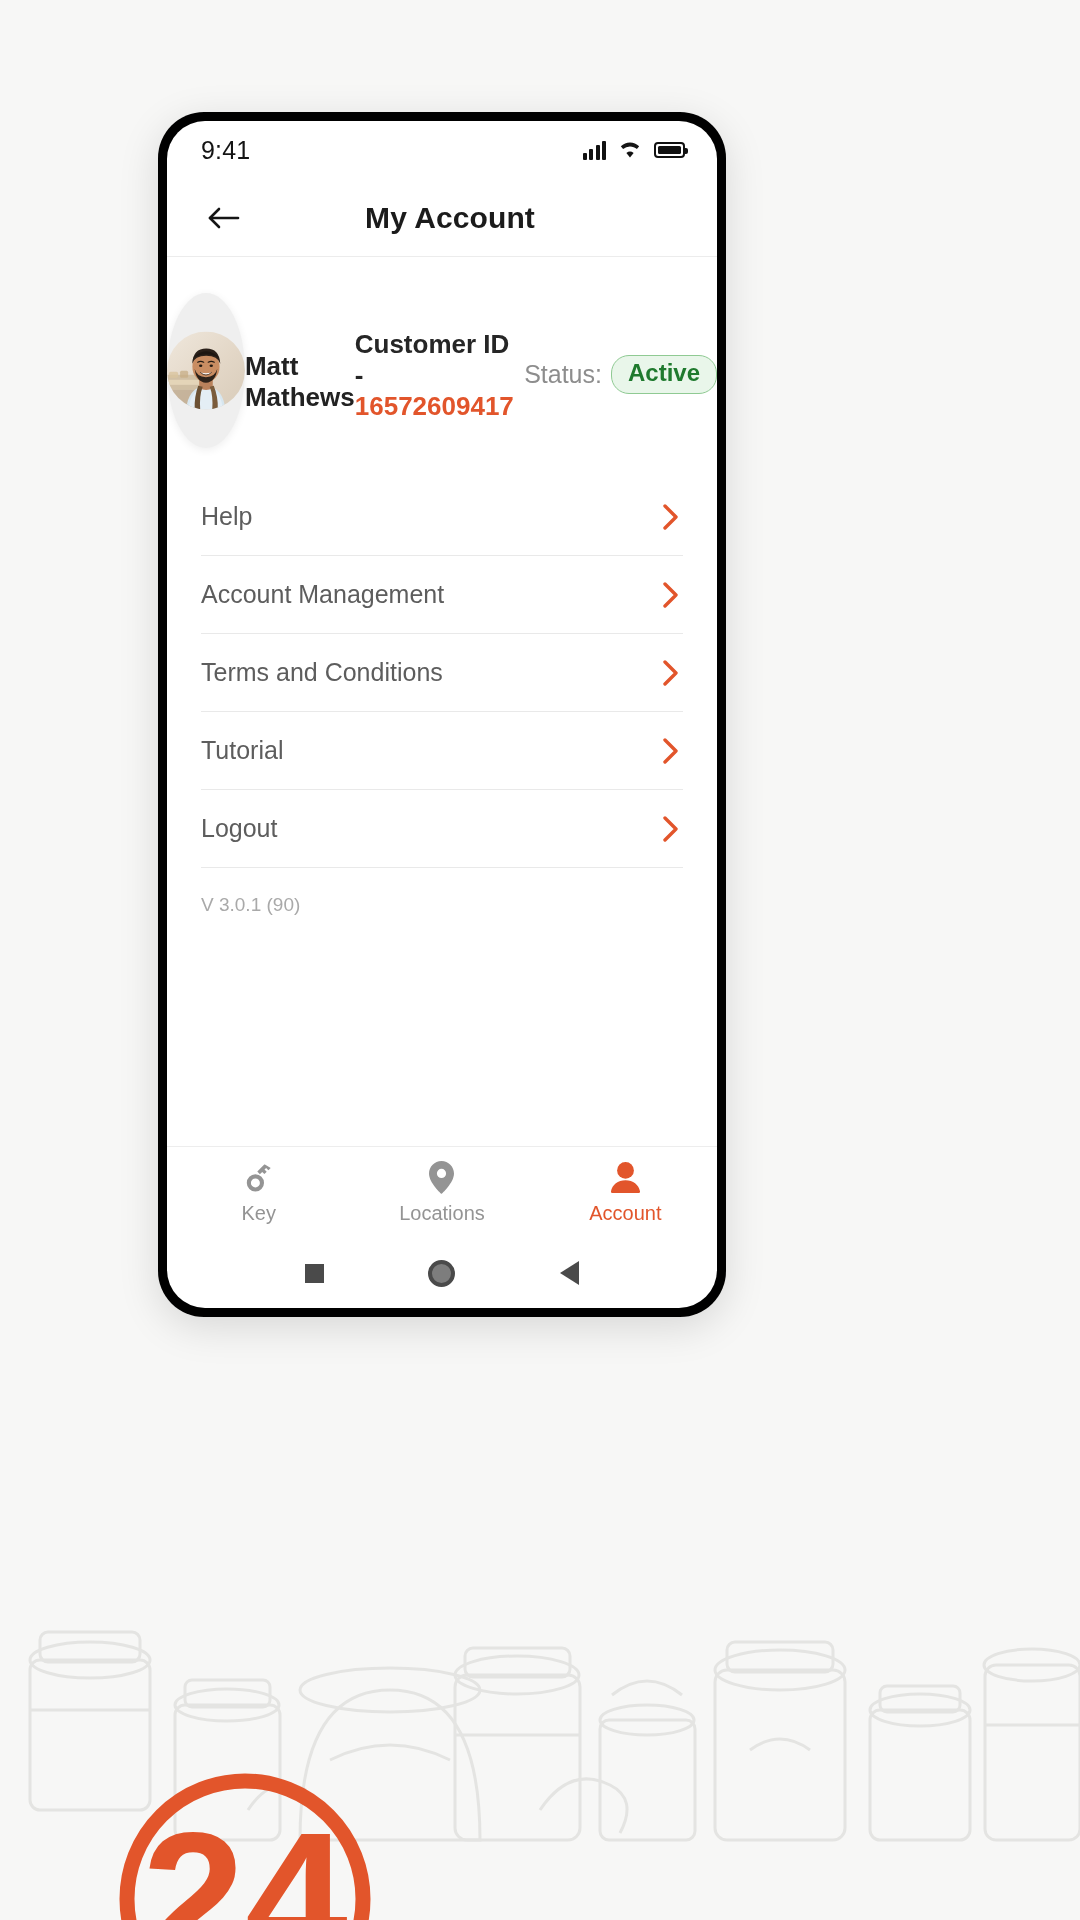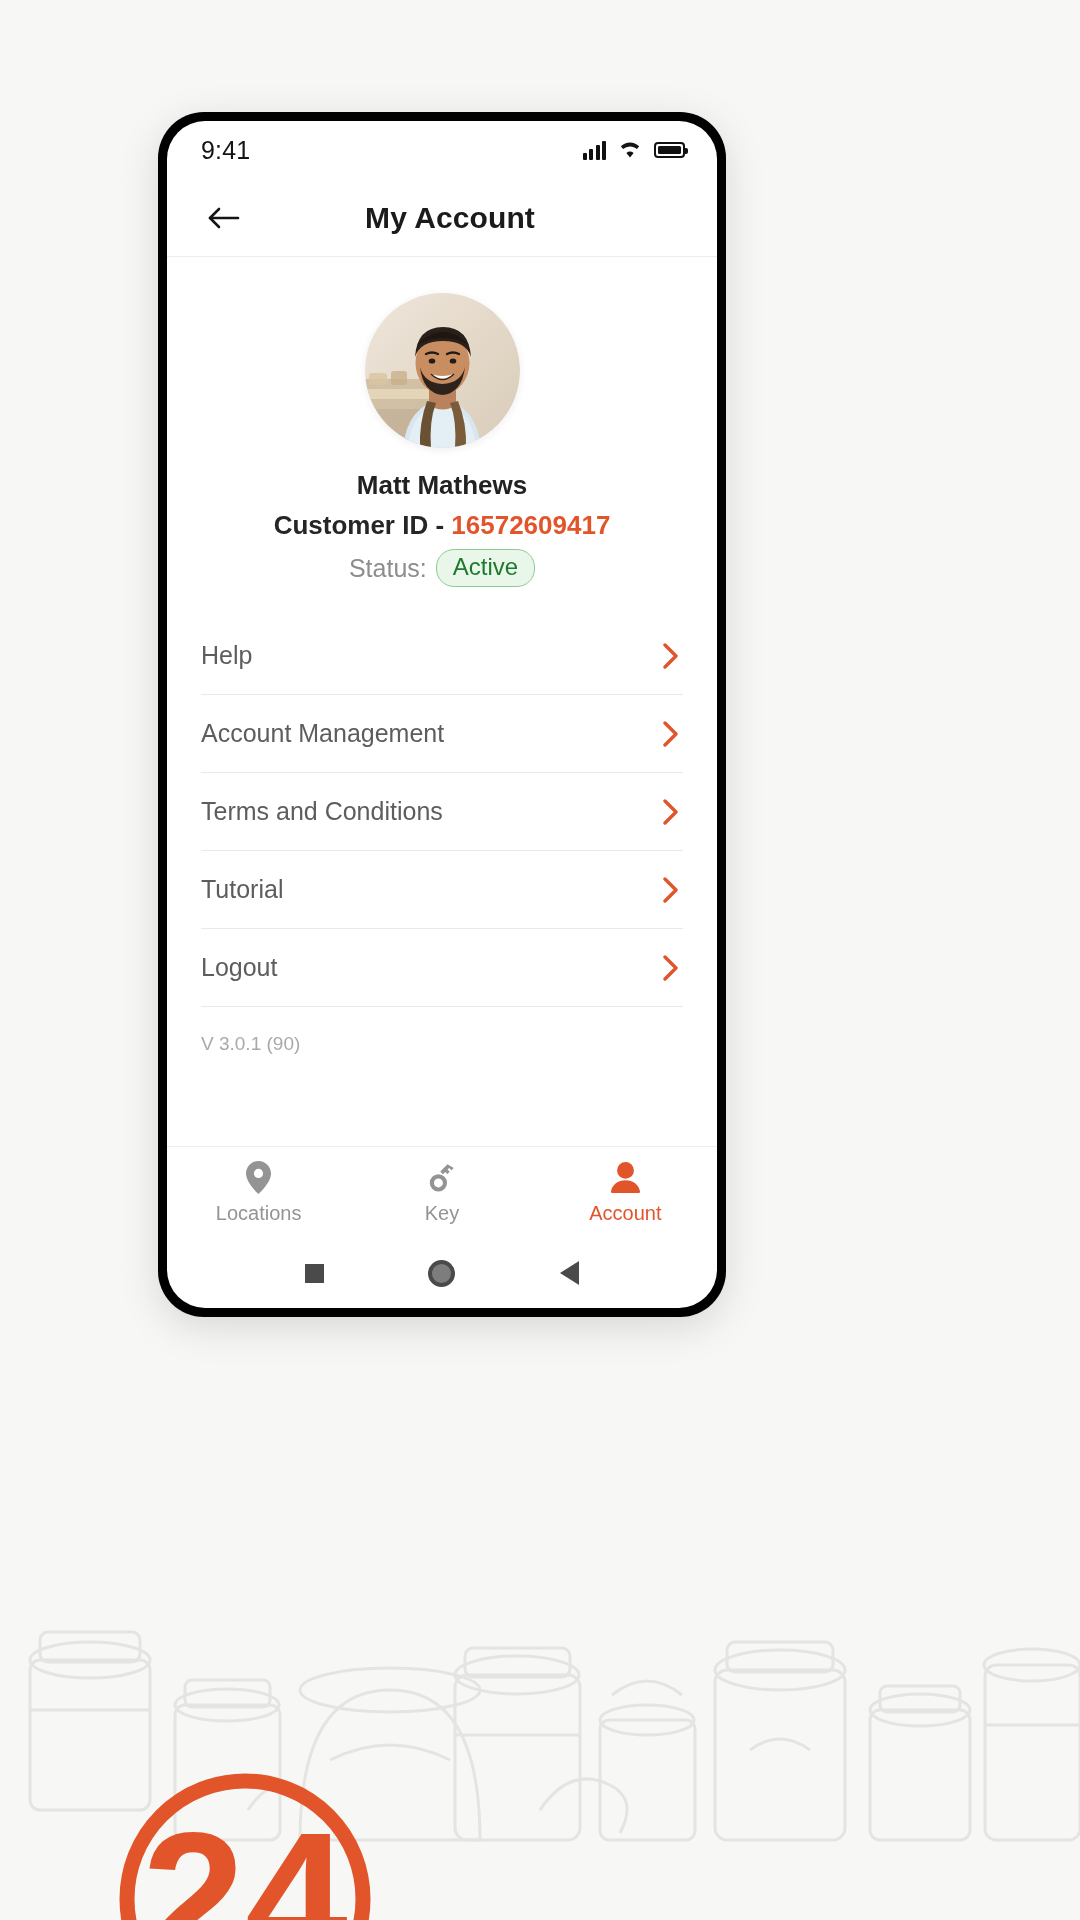--- a/index.html
+++ b/index.html
@@ -66,41 +66,41 @@
   .back-btn { width:54px; height:54px; display:flex; align-items:center; justify-content:center; cursor:pointer; }
   .appbar-title {
     position:absolute; left:16px; right:0; text-align:center;
     font-size:30px; font-weight:bold; color:#1b1b1b; letter-spacing:.1px;
     pointer-events:none;
   }
 
   
   .content { flex:1 1 auto; display:flex; flex-direction:column; overflow:hidden; }
 
-  .profile { padding-top:36px; display:flex; flex-direction:column; align-items:center; }
+  .profile { padding-top:36px; display:flex; flex-direction:row; align-items:center; }
   .avatar {
     width:155px; height:155px; border-radius:50%;
     overflow:hidden; background:#efefef;
     box-shadow:0 2px 8px rgba(0,0,0,0.07);
     position:relative;
   }
   .avatar svg { display:block; width:100%; height:100%; }
 
   .uname { margin-top:22px; font-size:26px; font-weight:bold; color:#222; }
   .cid { margin-top:9px; font-size:26px; font-weight:bold; color:#262626; }
   .cid .num { color:#e2552b; }
   .statusline { margin-top:8px; display:flex; align-items:center; gap:9px; }
   .statuslabel { font-size:25px; color:#8d8d8d; }
   .pill {
     display:inline-block;
     padding:4px 16px 6px;
     border:1.5px solid #8fca93;
     background:#e9f6ea;
     border-radius:18px;
-    font-size:24px; font-weight:normal; color:#1f7a2e;
+    font-size:24px; font-weight:bold; color:#1f7a2e;
     line-height:1.1;
   }
 
   
   .menu { margin-top:30px; padding:0 34px; }
   .menu-item {
     display:flex; align-items:center; justify-content:space-between;
     height:78px;
     border-bottom:1px solid #e9e9e9;
     cursor:pointer;
@@ -341,35 +341,35 @@
 
       </div>
 
       <div class="version">V 3.0.1 (90)</div>
     </div>
 
     <div class="tabbar">
 
       <div class="tab">
         <span class="tab-ico">
-          <svg width="27" height="33" viewBox="0 0 27 33" fill="#949494">
-            <path d="M13.5 0C6.6 0 1 5.6 1 12.5 1 21.9 13.5 33 13.5 33S26 21.9 26 12.5C26 5.6 20.4 0 13.5 0zm0 17a4.6 4.6 0 1 1 0-9.2 4.6 4.6 0 0 1 0 9.2z"></path>
-          </svg>
-        </span>
-        <span class="tab-label">Locations</span>
-      </div>
-
-      <div class="tab">
-        <span class="tab-ico">
           <svg width="30" height="32" viewBox="0 0 30 32" fill="#949494">
             <path d="M20.5 2.2l-7.2 7.4 2.6 2.6 2.3-2.3 2.2 2.2 2.3-2.3-2.2-2.2 1.6-1.6 2.3 2.3 2.3-2.3-6.2-3.8z"></path>
             <path d="M11.4 12.3a8.6 8.6 0 1 0 0 17.2 8.6 8.6 0 0 0 0-17.2zm0 13.1a4.5 4.5 0 1 1 0-9 4.5 4.5 0 0 1 0 9z"></path>
           </svg>
         </span>
         <span class="tab-label">Key</span>
+      </div>
+
+      <div class="tab">
+        <span class="tab-ico">
+          <svg width="27" height="33" viewBox="0 0 27 33" fill="#949494">
+            <path d="M13.5 0C6.6 0 1 5.6 1 12.5 1 21.9 13.5 33 13.5 33S26 21.9 26 12.5C26 5.6 20.4 0 13.5 0zm0 17a4.6 4.6 0 1 1 0-9.2 4.6 4.6 0 0 1 0 9.2z"></path>
+          </svg>
+        </span>
+        <span class="tab-label">Locations</span>
       </div>
 
       <div class="tab active">
         <span class="tab-ico">
           <svg width="29" height="31" viewBox="0 0 29 31" fill="#e2552b">
             <circle cx="14.5" cy="8.4" r="8.4"></circle>
             <path d="M14.5 18.2C6.9 18.2 1.2 22.6 0 29.3c-.2 1 .6 1.7 1.5 1.7h26c.9 0 1.7-.7 1.5-1.7-1.2-6.7-6.9-11.1-14.5-11.1z"></path>
           </svg>
         </span>
         <span class="tab-label">Account</span>

